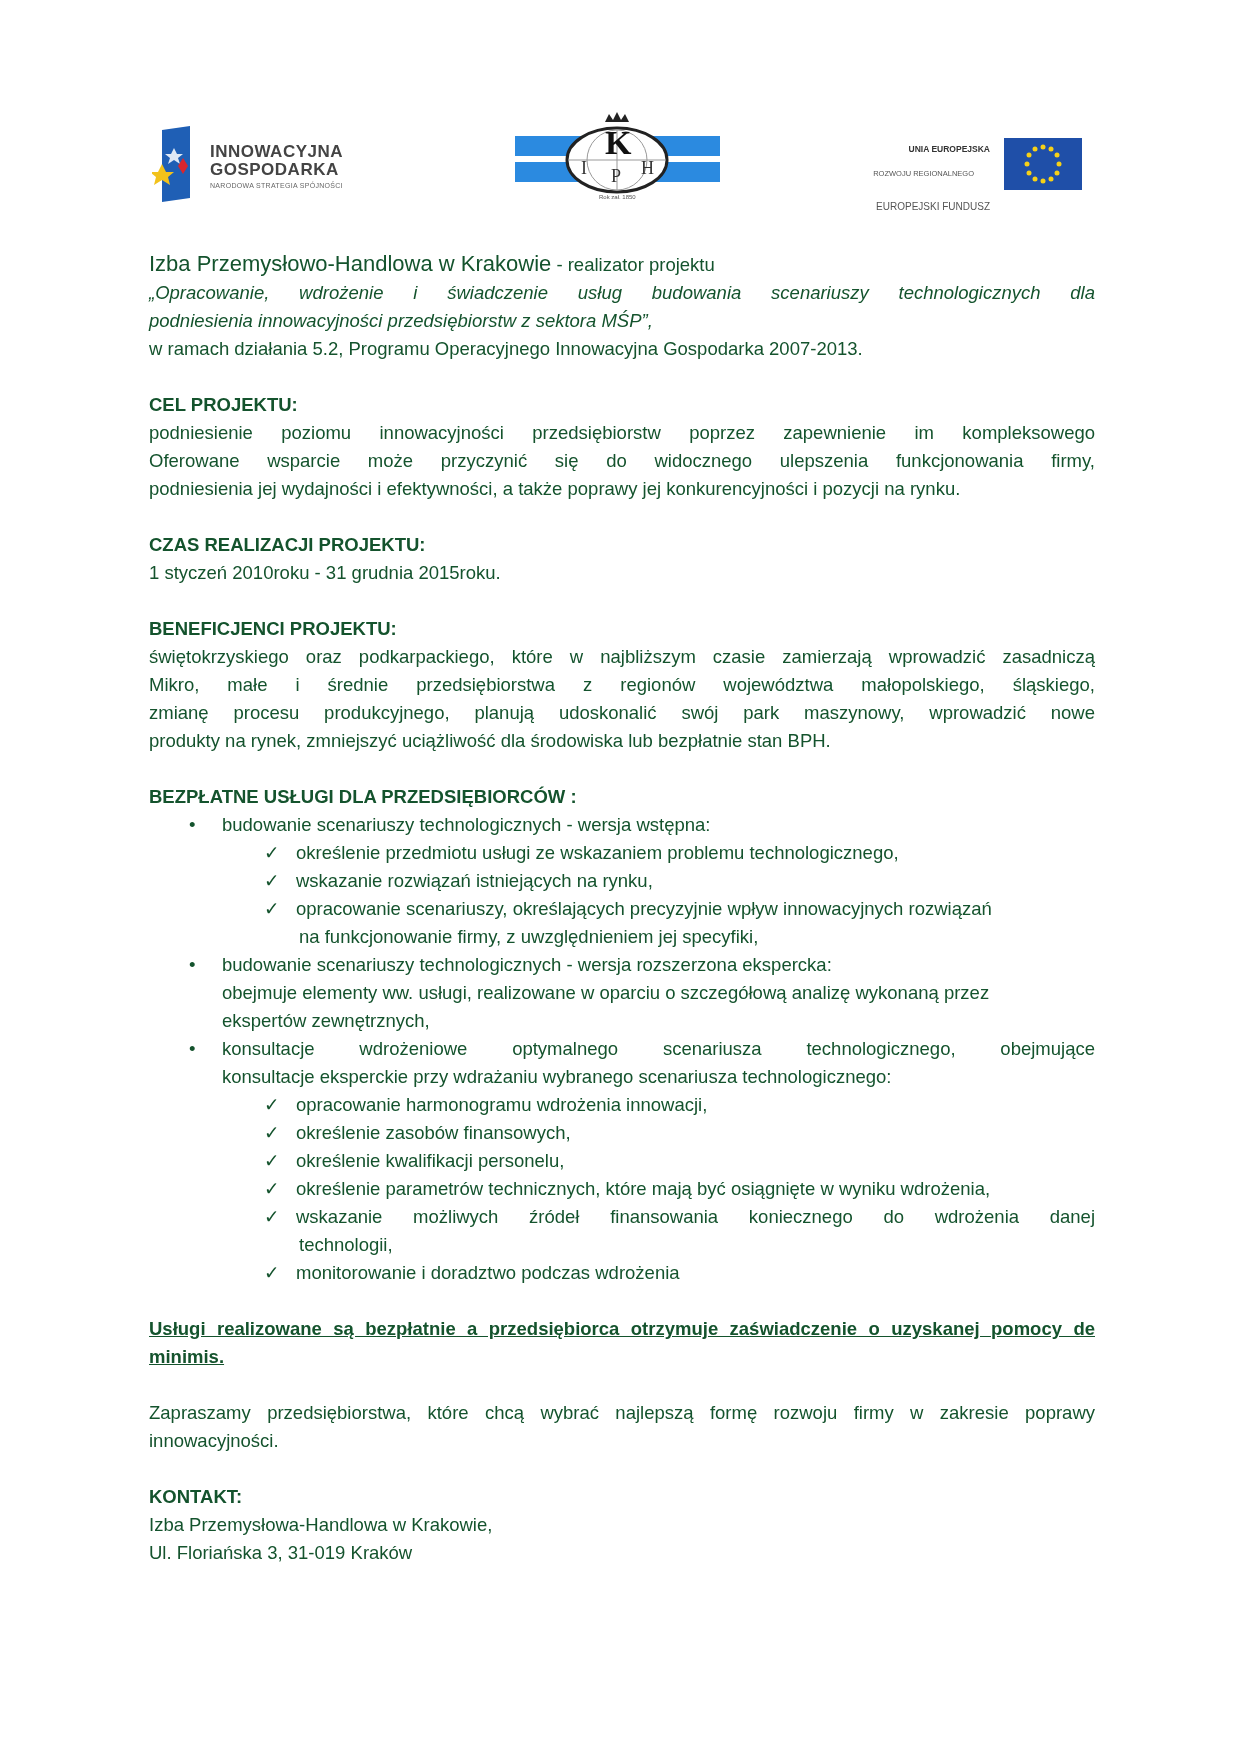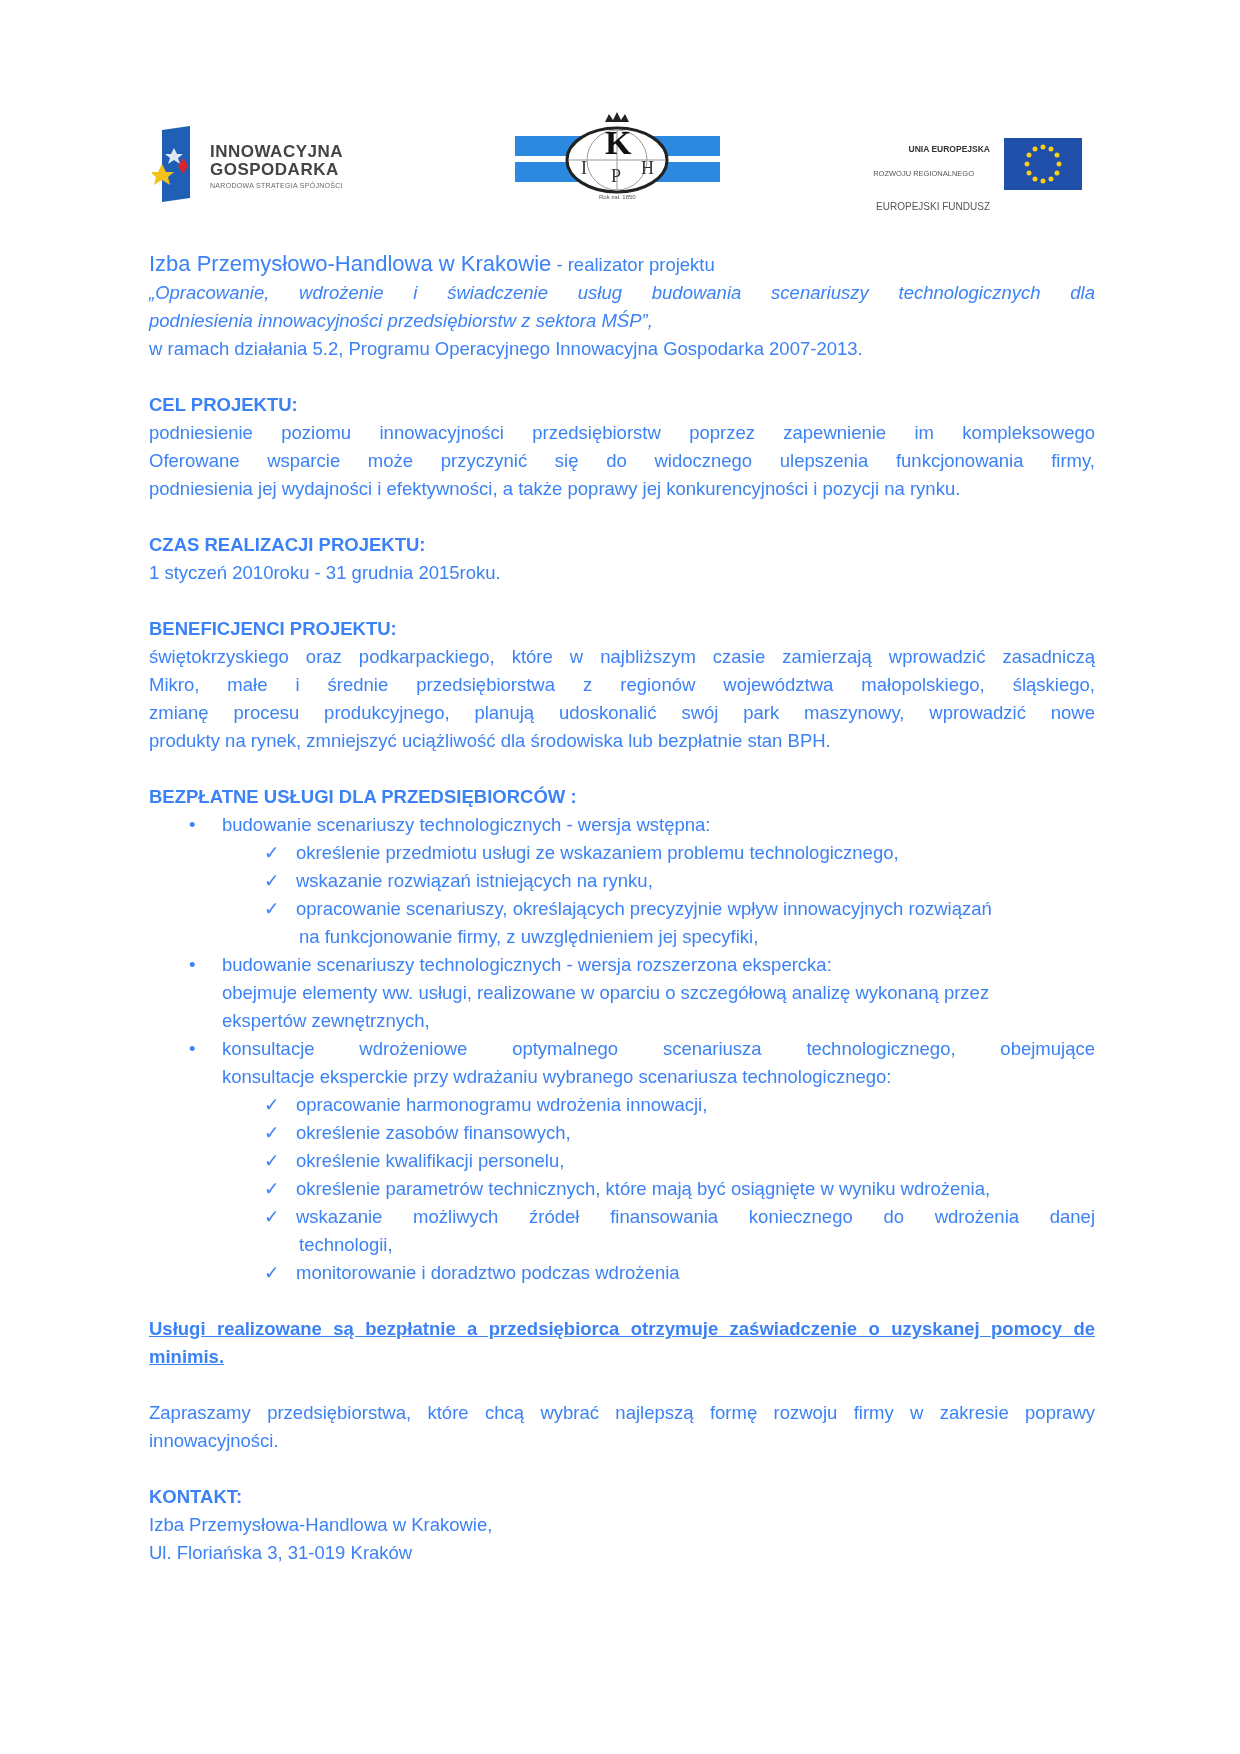--- a/index.html
+++ b/index.html
@@ -1,21 +1,21 @@
 <!DOCTYPE html>
 <html><head>
 <meta charset="utf-8">
 <style>
   html, body { margin: 0; padding: 0; background: #ffffff; }
   body { width: 1240px; height: 1754px; position: relative; overflow: hidden;
          font-family: "Liberation Sans", sans-serif; color: #111; }
   .logo { position: absolute; }
   .doc { position: absolute; left: 149px; top: 250px; width: 946px;
          font-family: "Liberation Sans Narrow", "Liberation Sans", sans-serif;
-         font-size: 18.5px; line-height: 28px; color: #3b82f6; }
+         font-size: 18.5px; line-height: 28px; color: #14532d; }
   .doc p { margin: 0; }
   .title-line { font-size: 22px; line-height: 28px; }
   .title-line .small { font-size: 18.5px; }
   .justify-full { text-align: justify; text-align-last: justify; }
   .italic { font-style: italic; }
   .gap { height: 28px; }
   .heading { font-weight: bold; }
   .bullet-row { position: relative; padding-left: 73px; }
   .bullet-row .bullet { position: absolute; left: 40px; top: 0; }
   .check-row { position: relative; padding-left: 147px; }

